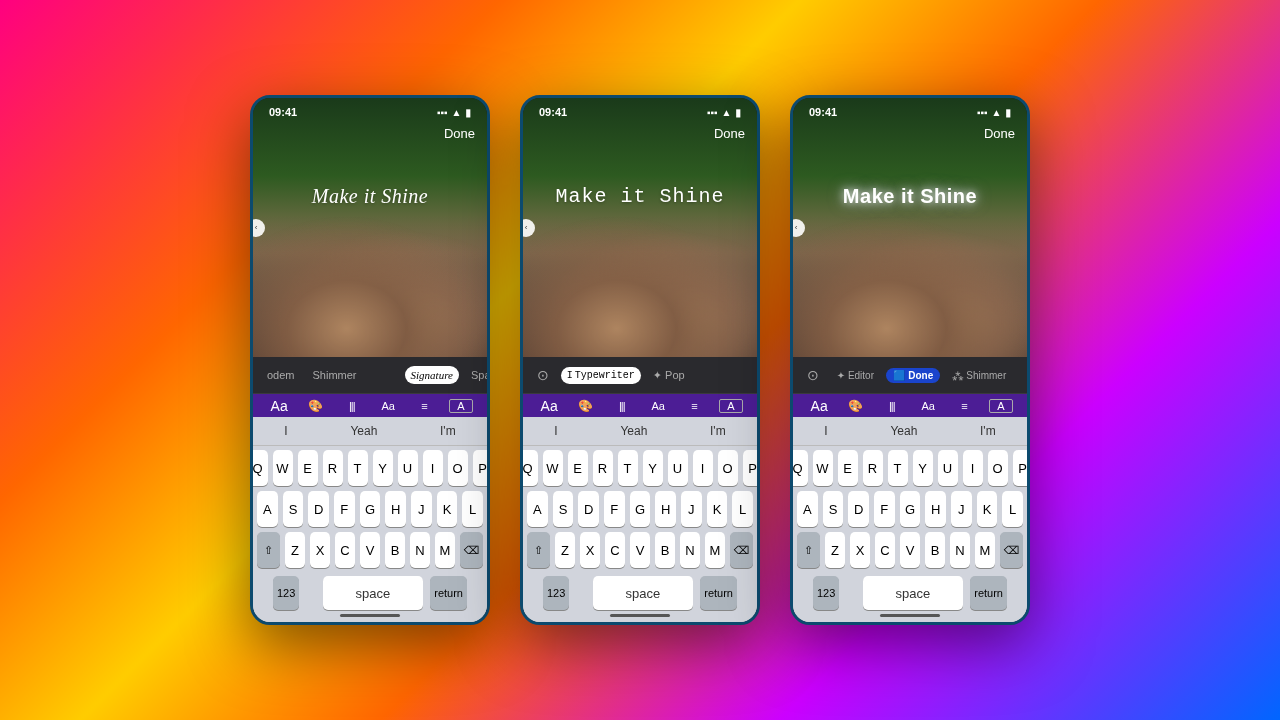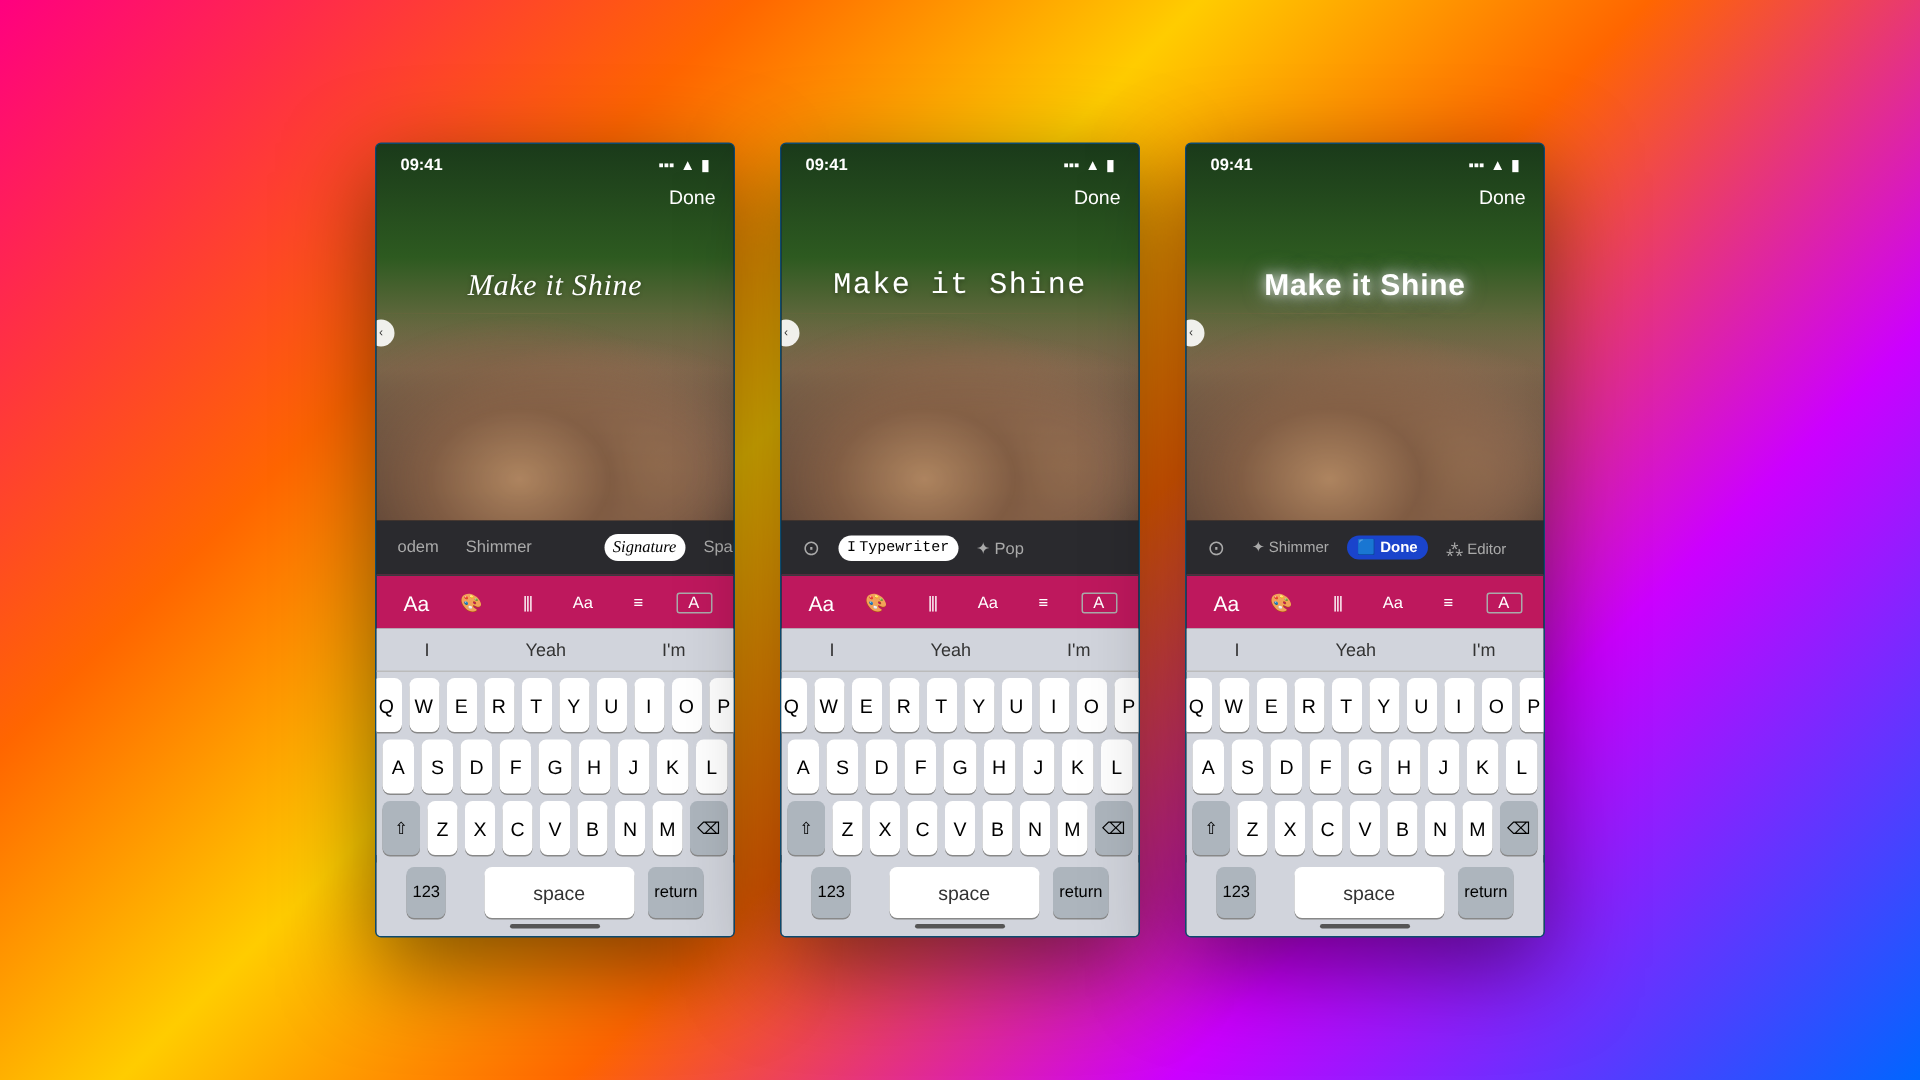--- a/index.html
+++ b/index.html
@@ -13,22 +13,22 @@
       align-items: center;
       justify-content: center;
       gap: 30px;
     }
 
     
     .phone {
       width: 240px;
       height: 530px;
       background: #1a1a1a;
-      border-radius: 4px;
-      border: 1px solid #0c4a6e;
+      border-radius: 20px;
+      border: 3px solid #0c4a6e;
       overflow: hidden;
       position: relative;
       flex-shrink: 0;
       box-shadow: 0 20px 60px rgba(0,0,0,0.5);
       padding-left: 32px;
     }
 
     
     .status-bar {
       display: flex;
@@ -167,27 +167,27 @@
     .style-item.active {
       background: white;
       color: #000;
       font-weight: 500;
     }
     .style-item.signature { font-family: 'Georgia', serif; font-style: italic; margin-left: 36px; }
     .style-item.typewriter-label { font-family: 'Courier New', monospace; font-size: 10px; }
 
     
     .tool-row {
-      background: #be185d;
+      background: #4c1d95;
       border-top: 1px solid #3a3a3e;
       display: flex;
       align-items: center;
       justify-content: space-around;
       padding: 6px 8px;
-      height: 36px;
+      height: 24px;
     }
     .tool-icon {
       color: white;
       font-size: 14px;
       width: 24px;
       text-align: center;
     }
 
     
     .suggestions {
@@ -469,23 +469,23 @@
     </div>
     <div class="photo-area">
       <div class="photo-overlay"></div>
       <div class="couple-silhouette"></div>
       <span class="done-btn">Done</span>
       <div class="carousel-arrow">‹</div>
       <div class="main-text neon">Make it Shine</div>
     </div>
     <div class="style-picker">
       <span class="style-item" style="font-size:14px;">⊙</span>
-      <span class="style-item" style="font-size:10px;">✦ Shimmer</span>
+      <span class="style-item" style="font-size:10px;">✦ Editor</span>
       <span class="style-item neon-active" style="font-size:10px;background:#1a44cc;color:white;border-radius:10px;padding:2px 7px;">🟦 Done</span>
-      <span class="style-item" style="font-size:10px;">⁂ Editor</span>
+      <span class="style-item" style="font-size:10px;">⁂ Shimmer</span>
     </div>
     <div class="tool-row">
       <span class="tool-icon">Aa</span>
       <span class="tool-icon" style="font-size:12px;">🎨</span>
       <span class="tool-icon" style="font-size:11px; letter-spacing:-1px;">|||</span>
       <span class="tool-icon" style="font-size:11px;">Aa</span>
       <span class="tool-icon" style="font-size:11px;">≡</span>
       <span class="tool-icon" style="font-size:11px; border:1px solid #aaa; padding:0 2px; border-radius:2px;">A</span>
     </div>
     <div class="keyboard-area">

